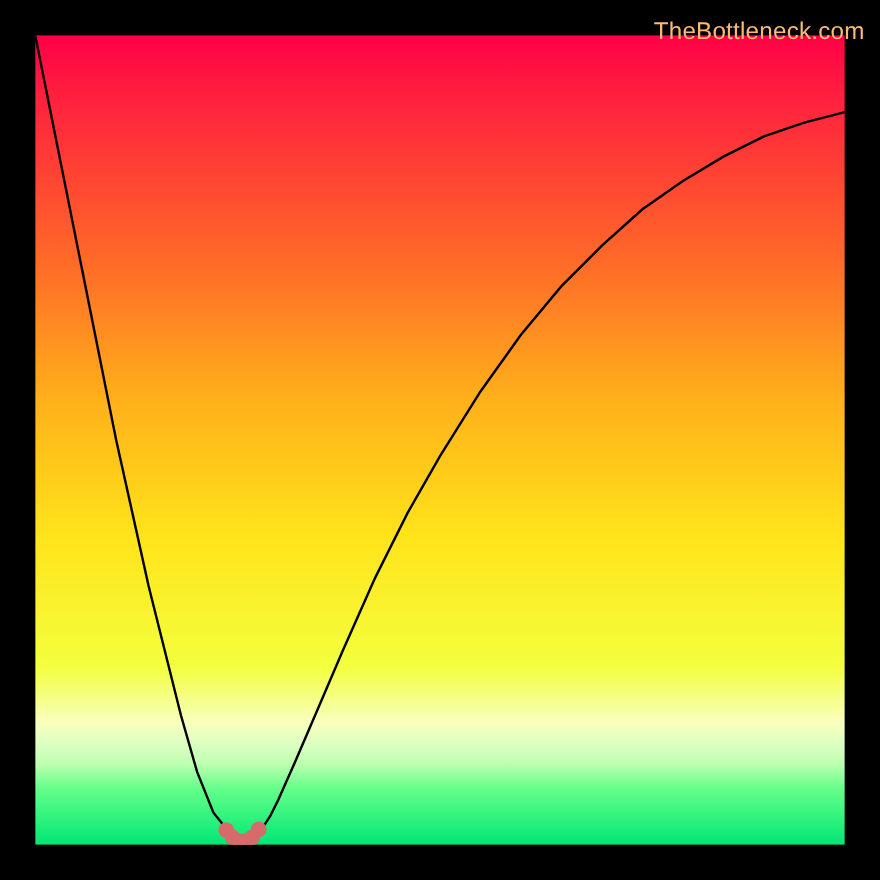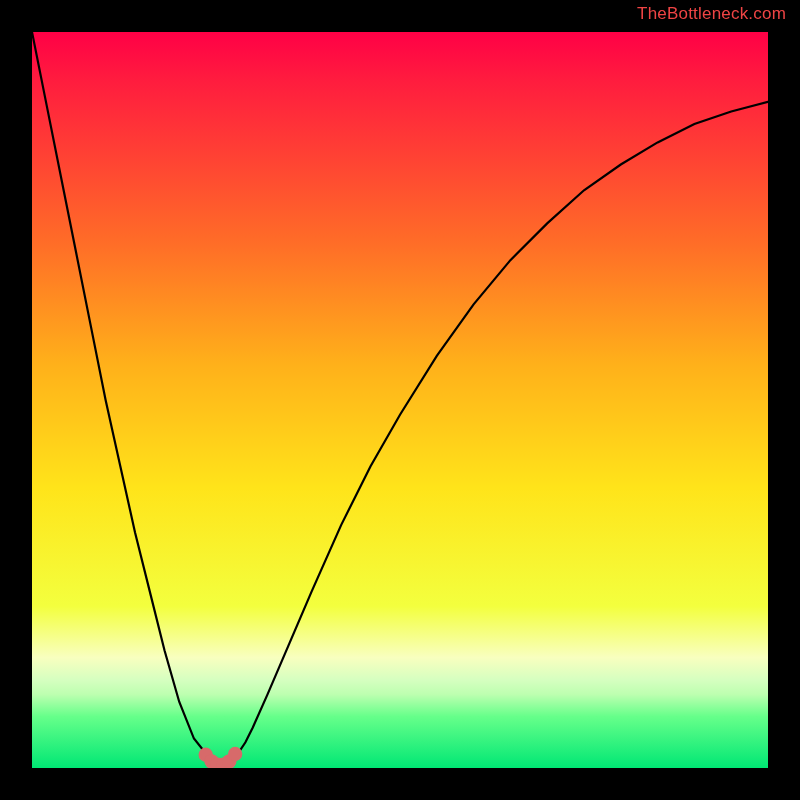--- a/index.html
+++ b/index.html
@@ -50,24 +50,24 @@
   svg.curve {
     position: absolute;
     left: 0;
     top: 0;
     width: 736px;
     height: 736px;
     overflow: visible;
   }
   .watermark {
     position: absolute;
-    top: 4px;
+    top: 15px;
     right: 14px;
-    color: #ef4444;
-    font-size: 17px;
+    color: #fdba74;
+    font-size: 22px;
     letter-spacing: 0.2px;
     font-weight: 400;
     user-select: none;
   }
 </style>
 </head>
 <body>
 
 <div class="frame">
 

